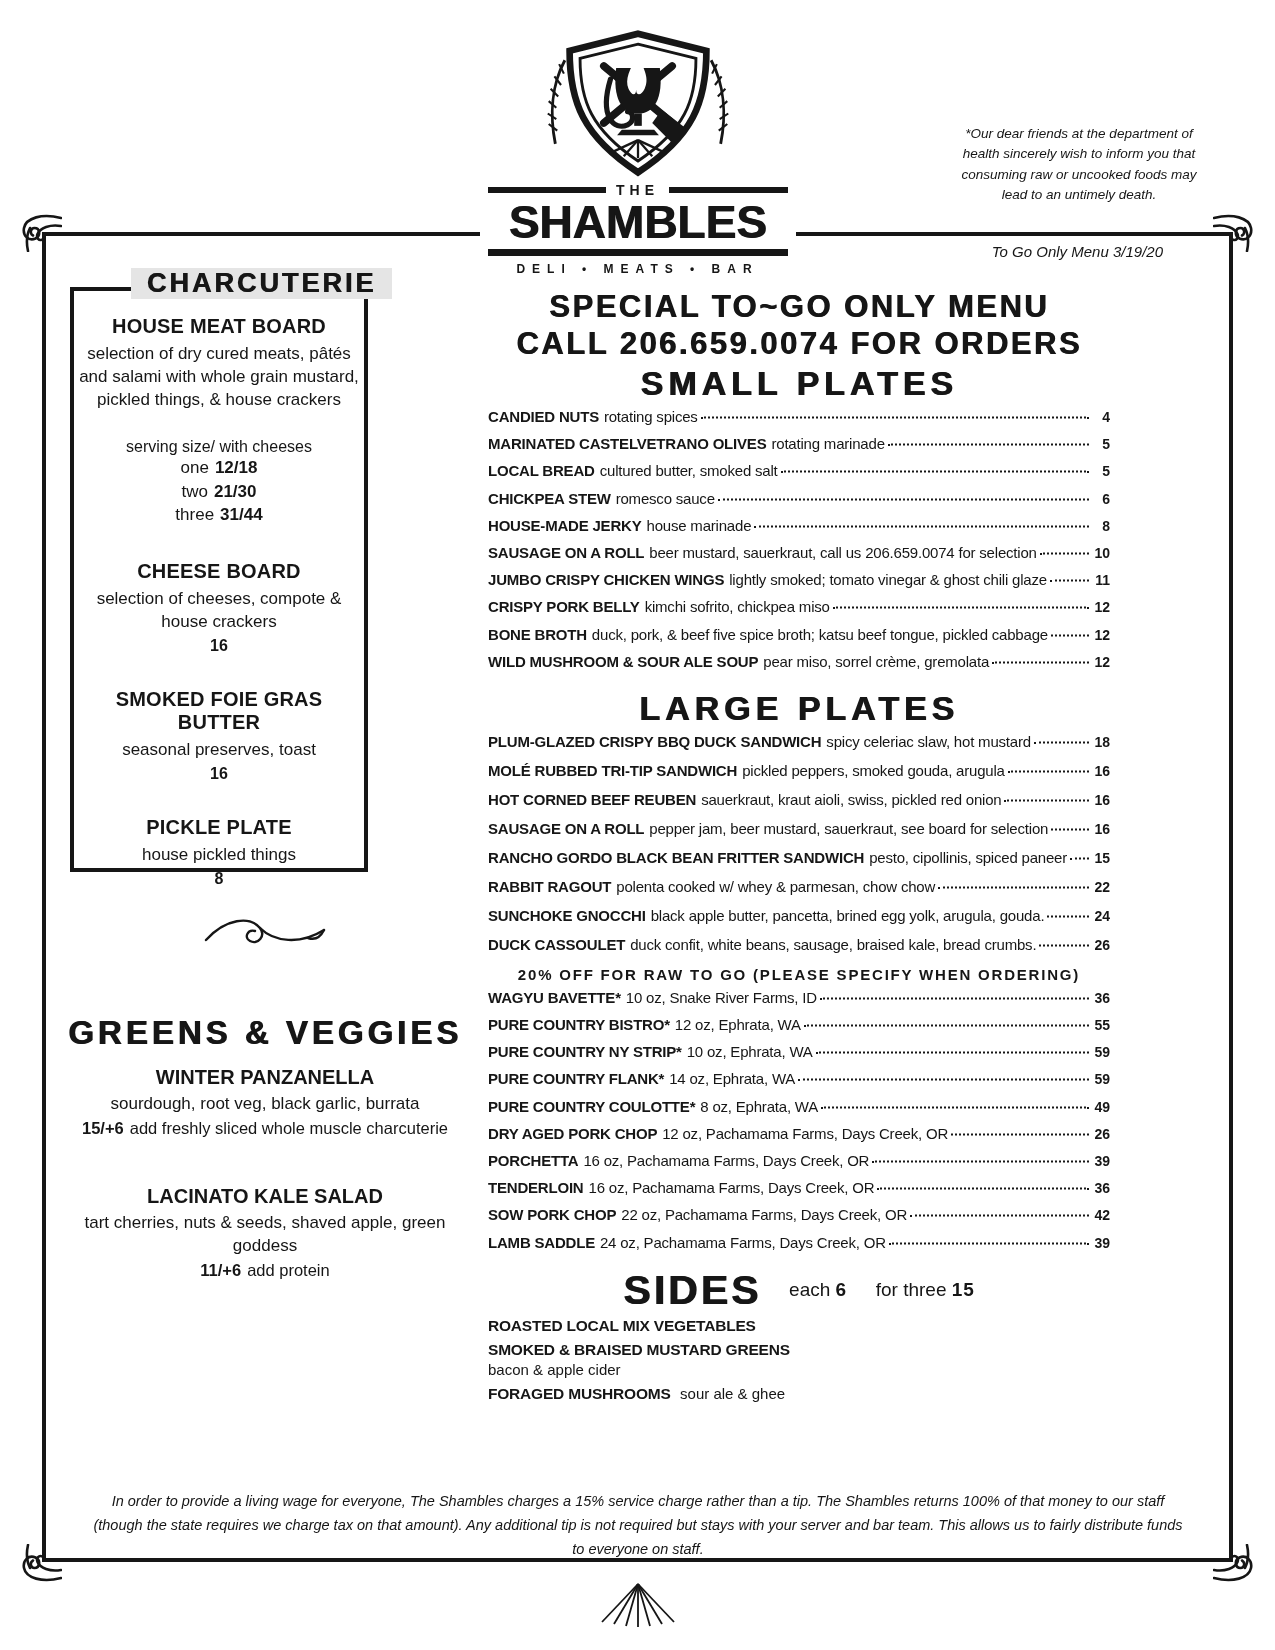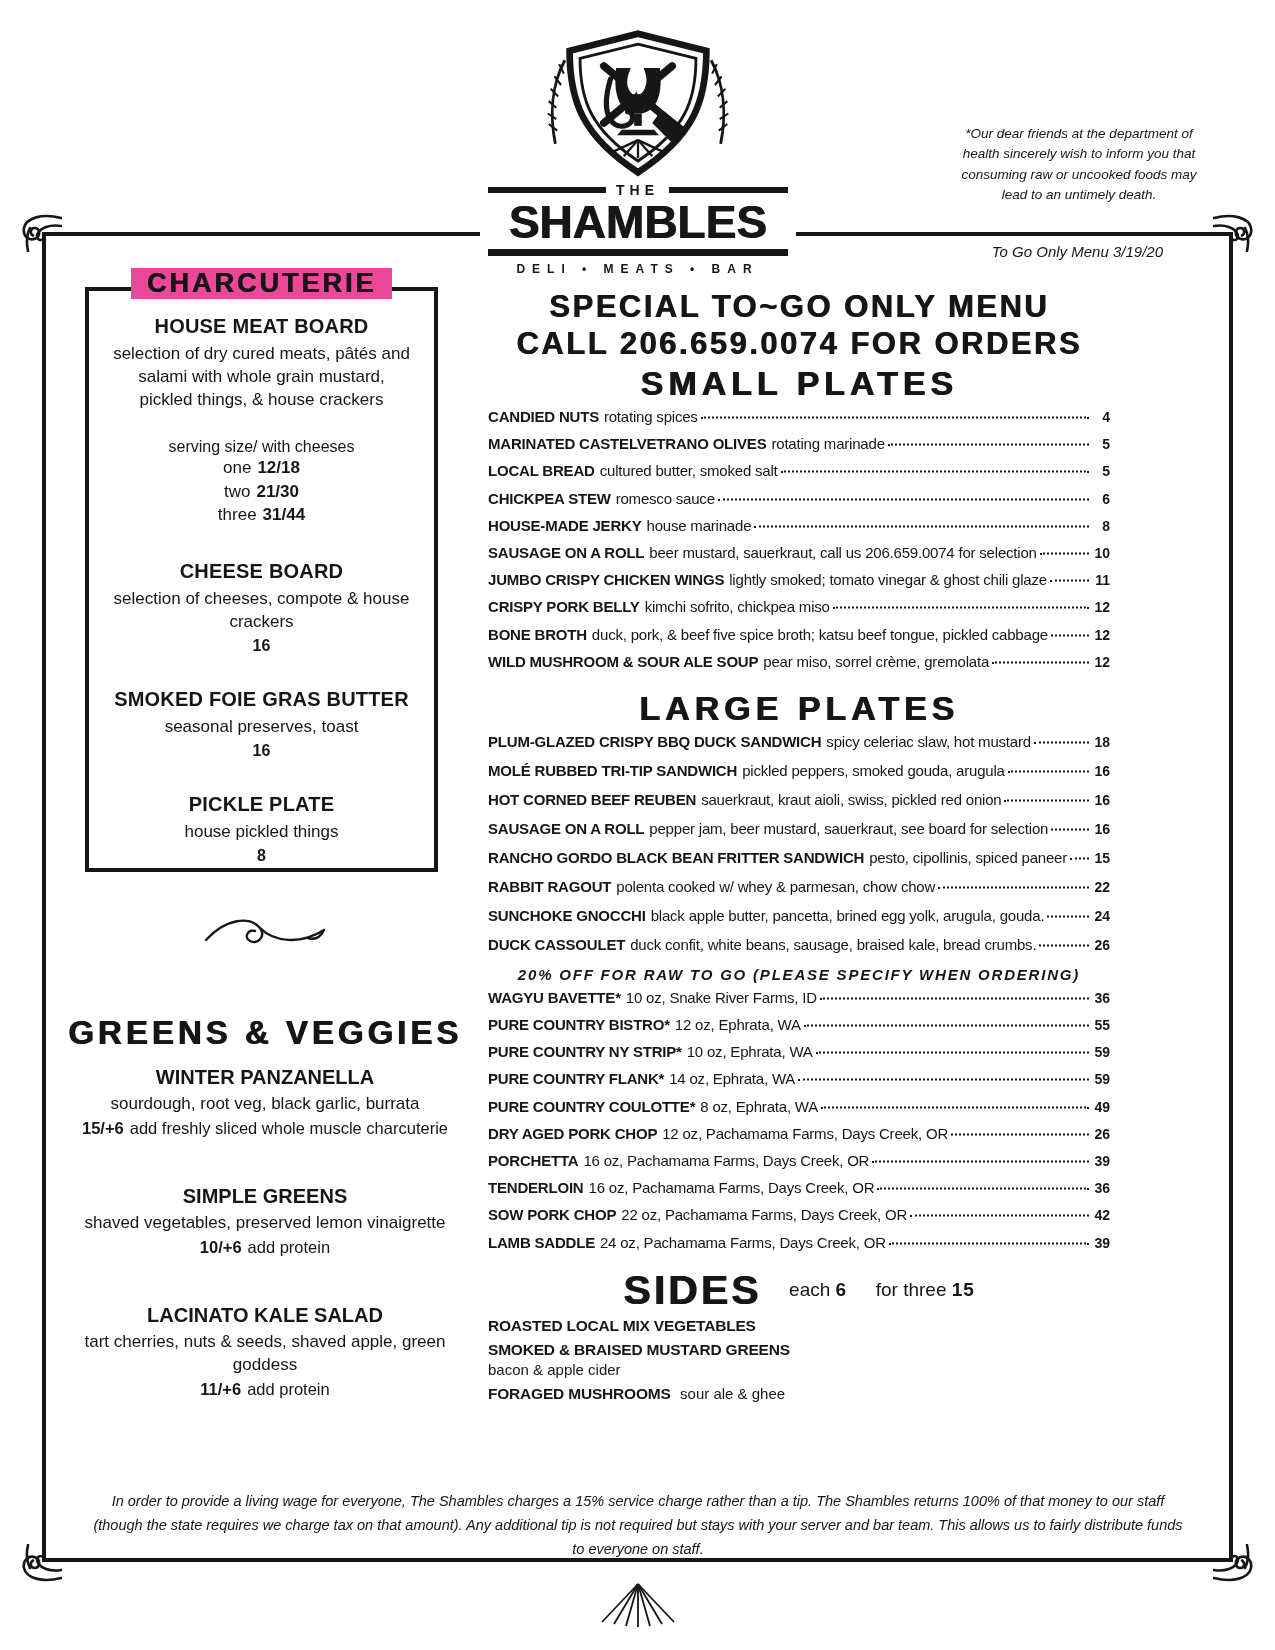--- a/index.html
+++ b/index.html
@@ -18,22 +18,22 @@
              text-shadow:1px 0 0 currentColor;margin-top:1px;}
   .logo-underbar{height:7px;background:#161616;margin-top:4px;}
   .logo-tagline{font-size:12px;font-weight:700;letter-spacing:7px;margin-top:6px;}
   
   .disclaimer{position:absolute;top:124px;left:950px;width:258px;font-style:italic;
               font-size:13.5px;line-height:1.5;text-align:center;}
   .menu-note{position:absolute;top:243px;right:112px;font-style:italic;font-size:15px;}
   
   .charc-title{position:absolute;left:85px;top:268px;width:353px;text-align:center;z-index:2;
                font-size:27px;font-weight:700;letter-spacing:3px;text-shadow:0.7px 0 0 currentColor;}
-  .charc-title span{background:#ec4899;padding:0 16px;display:inline-block;}
-  .charc-box{position:absolute;left:85px;top:287px;width:353px;height:585px;
+  .charc-title span{background:#e5e5e5;padding:0 16px;display:inline-block;}
+  .charc-box{position:absolute;left:70px;top:287px;width:298px;height:585px;
              border:4px solid #161616;box-sizing:border-box;text-align:center;}
   .board-name{font-size:20px;font-weight:700;letter-spacing:0.2px;}
   .board-desc{font-size:17px;line-height:1.35;margin:5px auto 0;max-width:300px;}
   .board-price{font-size:16px;font-weight:700;margin-top:3px;}
   .meat-board{margin-top:24px;}
   .serving-note{font-size:16px;margin-top:26px;}
   .size-row{font-size:17px;line-height:1.4;}
   .size-row .size-price{font-weight:700;margin-left:6px;}
   .board{margin-top:33px;}
   
@@ -55,21 +55,21 @@
                  line-height:42px;text-shadow:1px 0 0 currentColor;}
   .menu-list{margin-top:4px;}
   .menu-row{display:flex;align-items:baseline;height:27.2px;font-size:15px;white-space:nowrap;justify-content:center;}
   .menu-row.tall{height:29px;}
   .mi-name{font-weight:700;letter-spacing:-0.2px;}
   .mi-desc{margin-left:5px;letter-spacing:-0.2px;}
   .mi-dots{flex:1;min-width:6px;border-bottom:2.5px dotted #161616;margin:0 3px;
            transform:translateY(-3.5px);}
   .mi-price{font-weight:700;font-size:14px;min-width:18px;text-align:right;}
   .butchery-sub{font-size:15px;font-weight:700;letter-spacing:1.8px;text-align:center;
-                margin-top:0px;line-height:20px;font-style:italic;}
+                margin-top:0px;line-height:20px;}
   
   .sides-header{display:flex;justify-content:center;align-items:flex-start;gap:28px;margin-top:6px;
                 line-height:46px;}
   .sides-title{font-size:41px;font-weight:700;letter-spacing:3px;text-shadow:1px 0 0 currentColor;}
   .sides-sub{font-size:19px;}
   .sides-sub b{font-weight:700;letter-spacing:1px;}
   .sides-sub .gap{display:inline-block;width:18px;}
   .sides-cols{display:flex;margin-top:2px;}
   .sides-left{width:330px;}
   .sides-right{flex:1;}
@@ -246,27 +246,20 @@
   <div class="greens-list">
 
       <div class="green-item">
         <div class="green-name">WINTER PANZANELLA</div>
         <div class="green-desc">sourdough, root veg, black garlic, burrata</div>
         <div class="green-price">
           <span class="gp">15/+6</span><span>add freshly sliced whole muscle charcuterie</span>
         </div>
       </div>
 
-      <div class="green-item">
-        <div class="green-name">SIMPLE GREENS</div>
-        <div class="green-desc">shaved vegetables, preserved lemon vinaigrette</div>
-        <div class="green-price">
-          <span class="gp">10/+6</span><span>add protein</span>
-        </div>
-      </div>
 
       <div class="green-item">
         <div class="green-name">LACINATO KALE SALAD</div>
         <div class="green-desc">tart cherries, nuts &amp; seeds, shaved apple, green goddess</div>
         <div class="green-price">
           <span class="gp">11/+6</span><span>add protein</span>
         </div>
       </div>
 
   </div>

